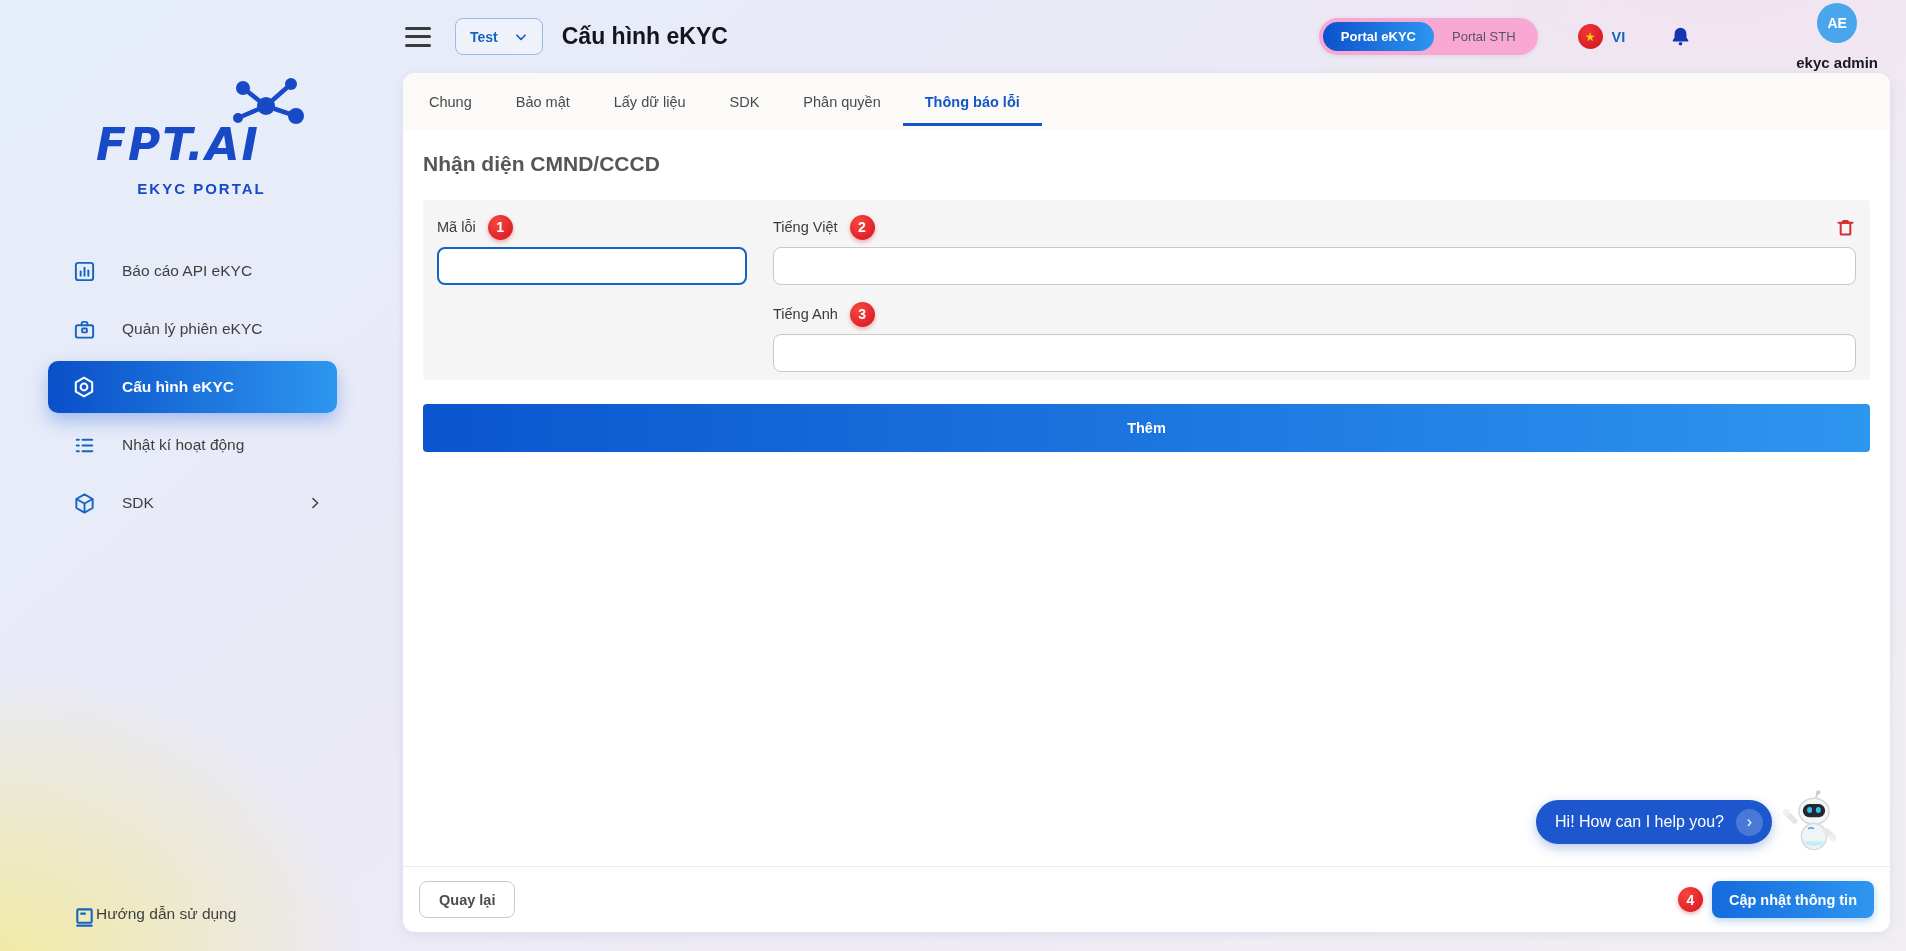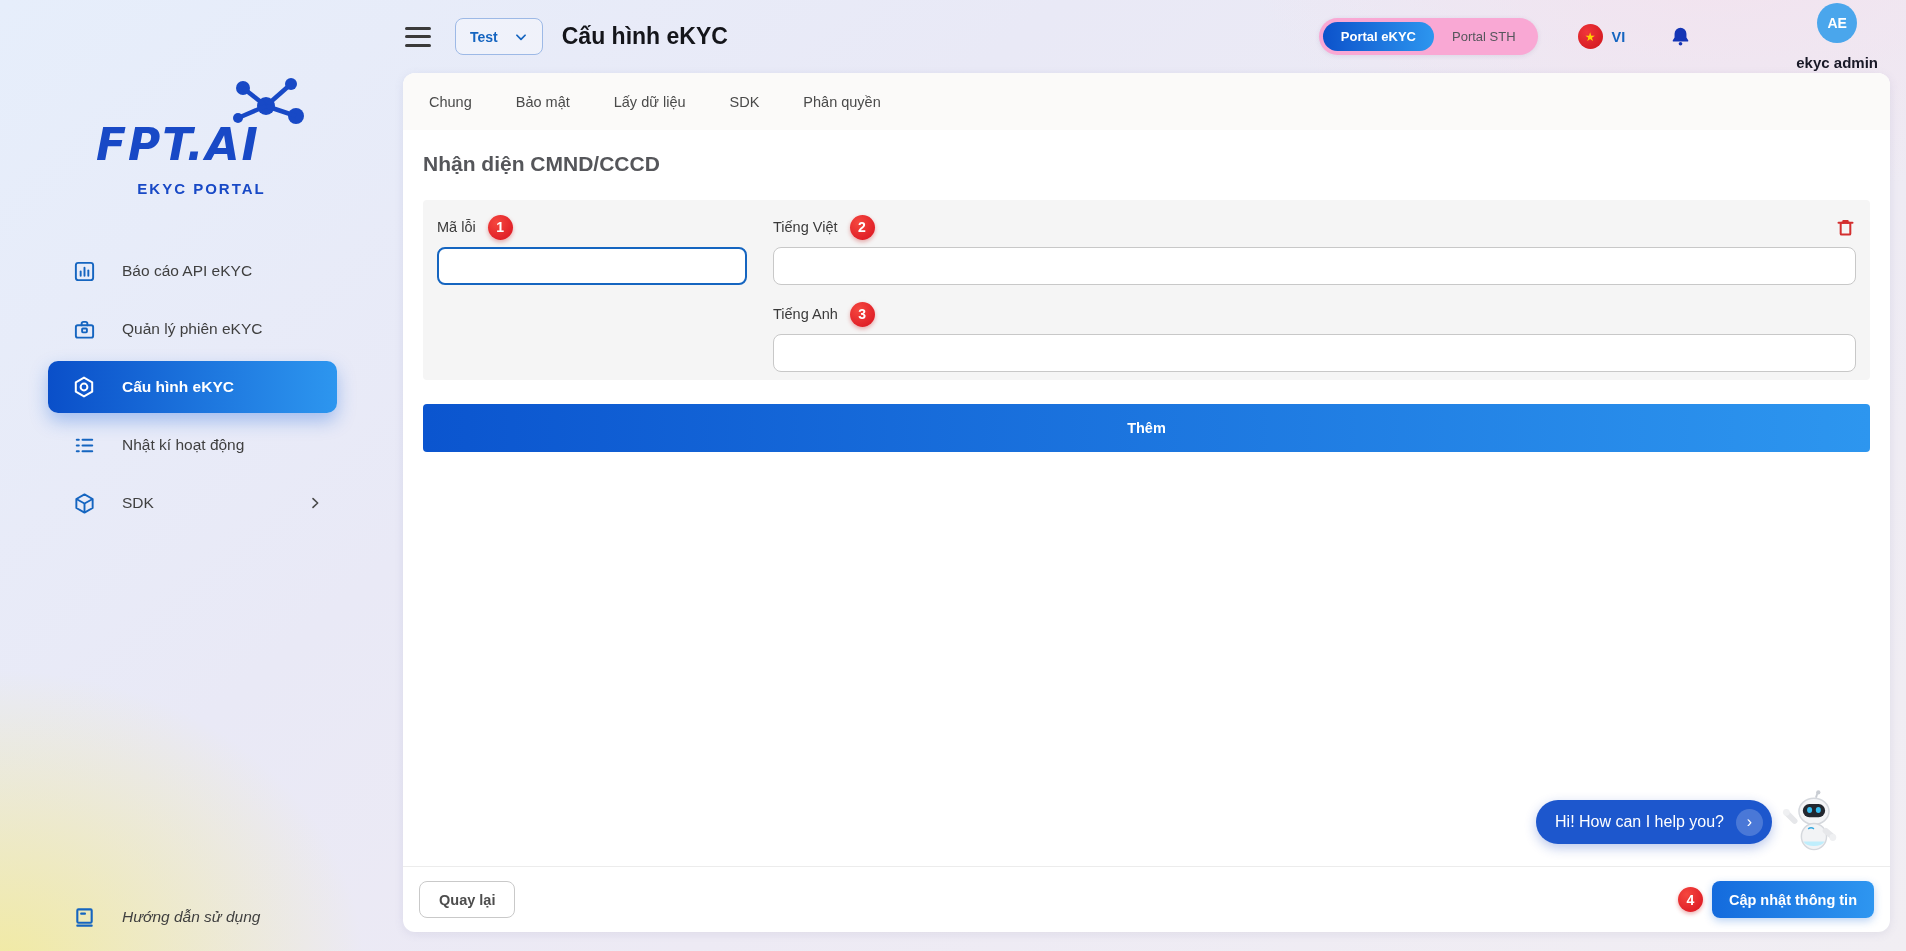--- a/index.html
+++ b/index.html
@@ -31,21 +31,21 @@
   .menu-item.active {
     background: linear-gradient(90deg, #0a4fc9 0%, #2d96ef 100%);
     box-shadow: 0 8px 18px rgba(32, 104, 222, 0.35);
     color: #ffffff;
   }
   .menu-item.active .mi-label { color: #ffffff; font-weight: bold; }
   .mi-icon { width: 24px; height: 24px; display: flex; align-items: center; justify-content: center; }
   .mi-chevron { margin-left: auto; color: #4a4a4a; display: flex; }
   .sidebar-footer {
     position: absolute; left: 48px; bottom: 22px;
-    display: flex; align-items: center; gap: 26px; padding-left: 24px; cursor: pointer; font-style: italic;
+    display: flex; align-items: flex-start; padding-left: 24px; cursor: pointer;
   }
   .sidebar-footer .mi-label { color: #3f3f3f; font-size: 15.5px; font-weight: 500; }
 
   
   .main { flex: 1; min-width: 0; display: flex; flex-direction: column; }
 
   .topbar { height: 73px; flex: none; display: flex; align-items: center; padding: 0 28px 0 2px; }
   .hamburger { width: 26px; height: 20px; display: flex; flex-direction: column; justify-content: space-between; background: none; border: none; cursor: pointer; }
   .hamburger span { display: block; height: 3px; border-radius: 2px; background: #3a3a3a; }
   .project-pill {
@@ -306,20 +306,21 @@
     </header>
 
     <section class="card">
 
       <div class="tabs">
         <button class="tab">Chung</button>
         <button class="tab">Bảo mật</button>
         <button class="tab">Lấy dữ liệu</button>
         <button class="tab">SDK</button>
         <button class="tab">Phân quyền</button>
+        <button class="tab active">Thông báo lỗi</button>
       </div>
 
       <div class="card-body">
         <h2 class="section-title">Nhận diện CMND/CCCD</h2>
 
         <div class="form-panel">
           <div class="col-left">
             <div class="field-label-row">
               <span>Mã lỗi</span>
               <span class="num-badge">1</span>

